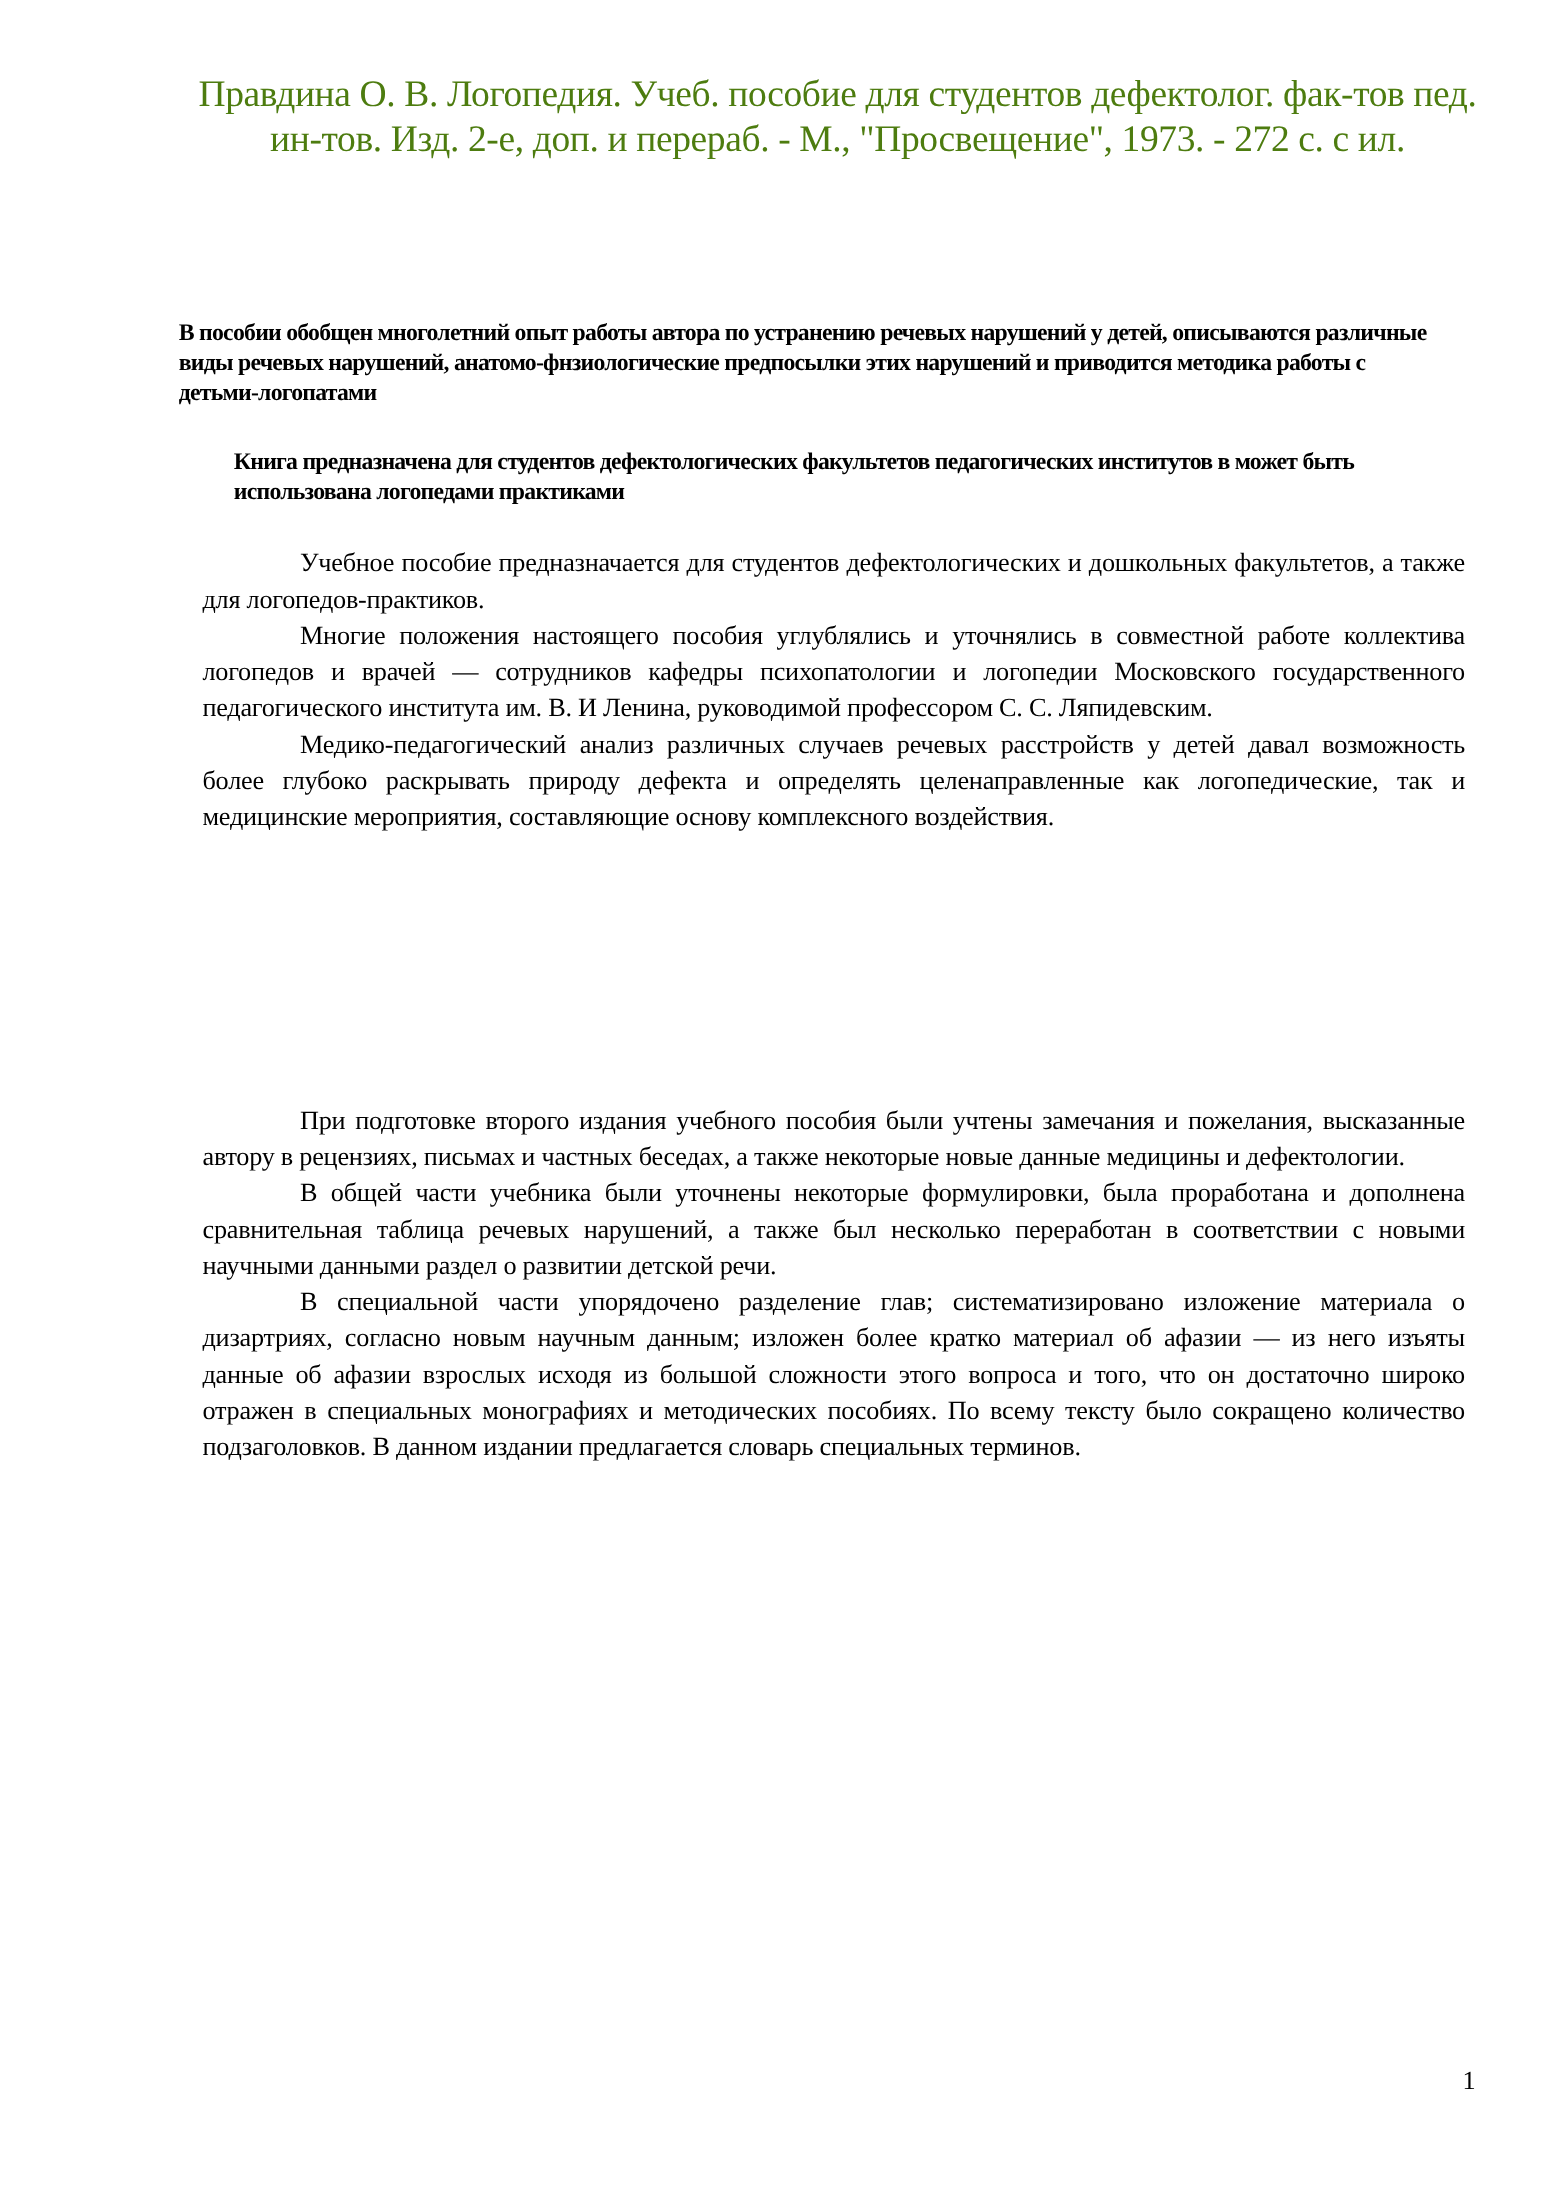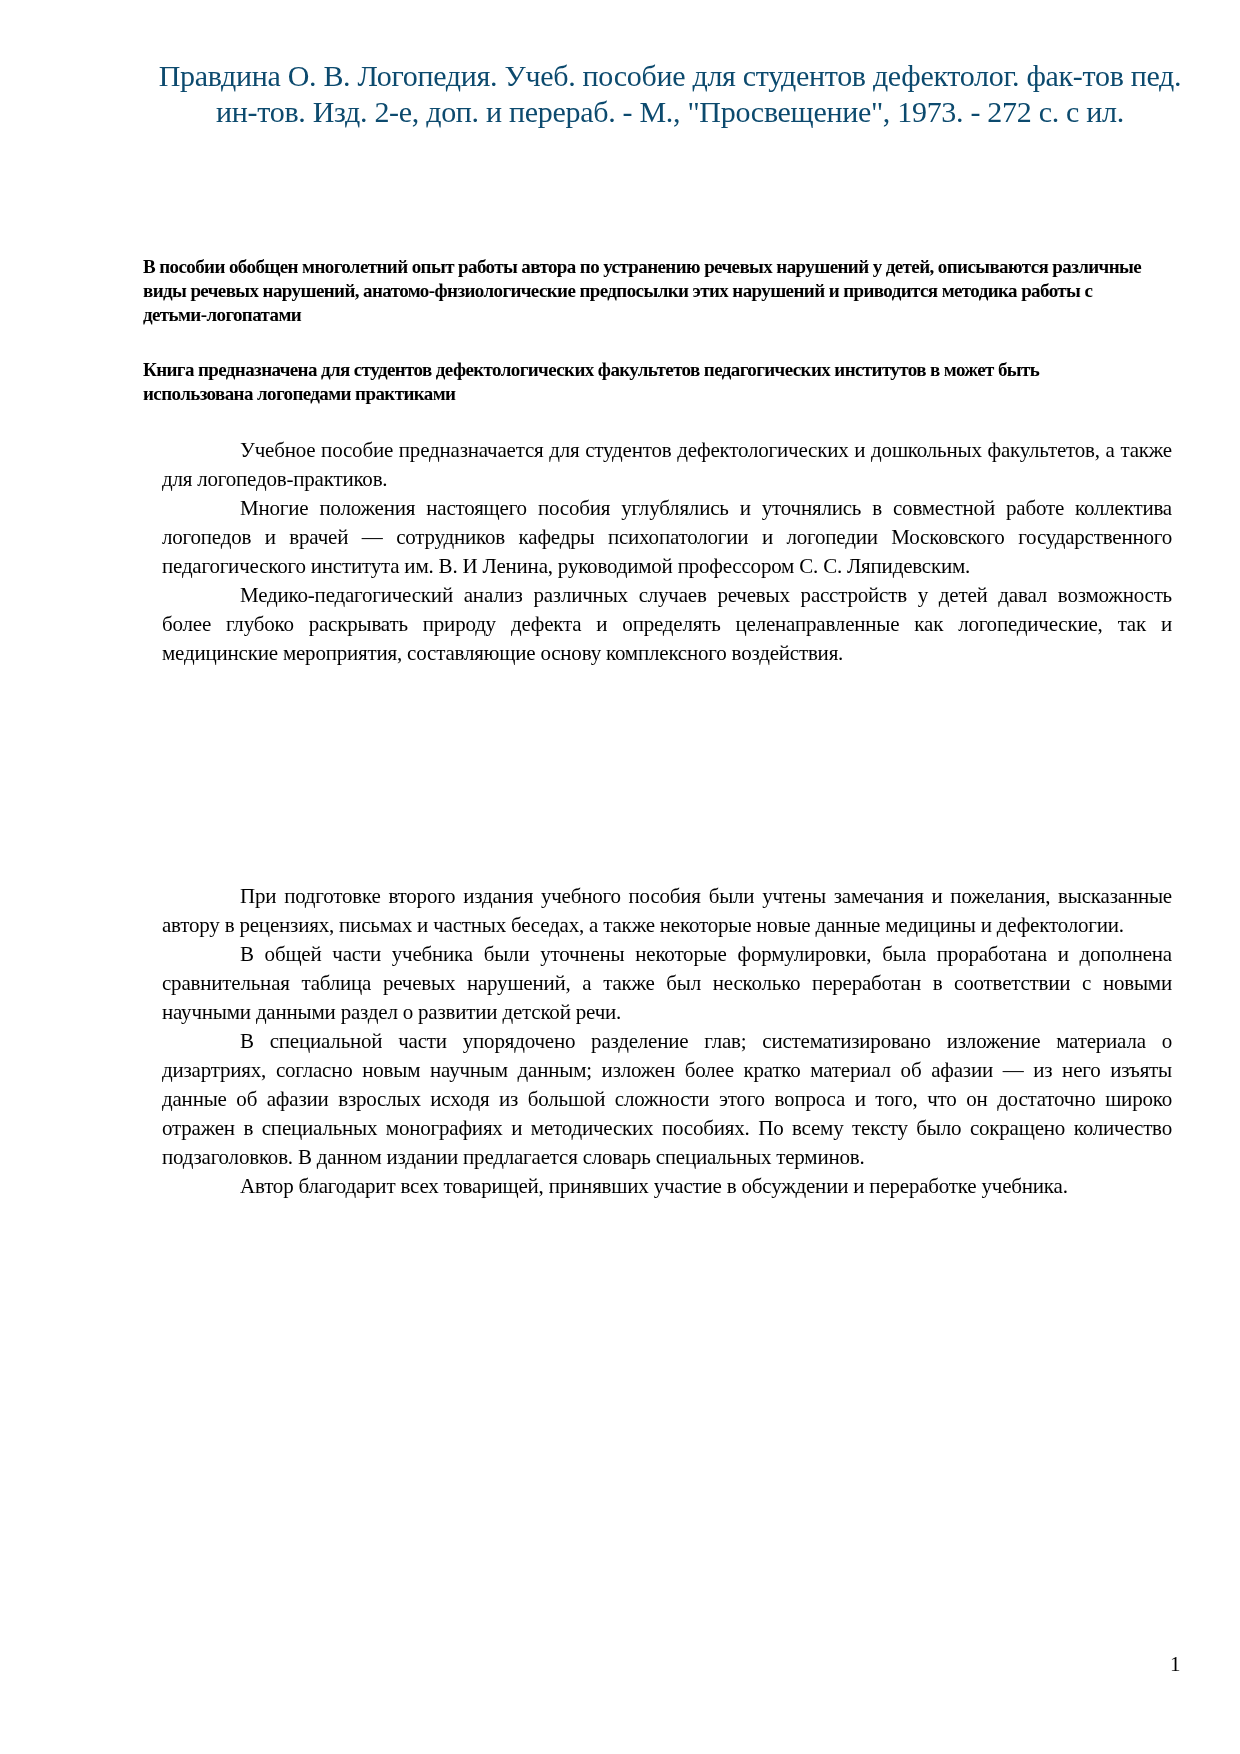--- a/index.html
+++ b/index.html
@@ -1,29 +1,29 @@
 <!DOCTYPE html>
 <html><head>
   <meta charset="utf-8">
   <style>
     html, body { margin: 0; padding: 0; background: #ffffff; }
     body { width: 1240px; height: 1754px; position: relative; overflow: hidden;
            font-family: "Liberation Serif", "DejaVu Serif", serif; color: #000; }
     .title {
       position: absolute; left: 150px; top: 58px; width: 1040px;
-      text-align: center; color: #0c4a6e; font-size: 30px; line-height: 36px;
+      text-align: center; color: #4d7c0f; font-size: 30px; line-height: 36px;
       letter-spacing: -0.3px;
     }
     .abstract {
       position: absolute; left: 143px; width: 1000px;
       font-weight: bold; font-size: 19px; line-height: 24px;
       letter-spacing: -0.6px;
     }
     .abstract.a1 { top: 255px; }
-    .abstract.a2 { top: 358px; }
+    .abstract.a2 { top: 358px; margin-left: 44px; }
     .body-text {
       position: absolute; left: 162px; width: 1010px;
       font-size: 21px; line-height: 29px; text-align: justify;
       letter-spacing: -0.2px;
     }
     .body-text p { margin: 0; text-indent: 78px; }
     .b1 { top: 436px; }
     .b2 { top: 882px; }
     .page-number {
       position: absolute; left: 1170px; top: 1652px; font-size: 21px;
@@ -40,16 +40,15 @@
 <div class="body-text b1">
   <p>Учебное пособие предназначается для студентов дефектологических и дошкольных факультетов, а также для логопедов-практиков.</p>
   <p>Многие положения настоящего пособия углублялись и уточнялись в совместной работе коллектива логопедов и врачей — сотрудников кафедры психопатологии и логопедии Московского государственного педагогического института им. В. И Ленина, руководимой профессором С. С. Ляпидевским.</p>
   <p>Медико-педагогический анализ различных случаев речевых расстройств у детей давал возможность более глубоко раскрывать природу дефекта и определять целенаправленные как логопедические, так и медицинские мероприятия, составляющие основу комплексного воздействия.</p>
 </div>
 
 <div class="body-text b2">
   <p>При подготовке второго издания учебного пособия были учтены замечания и пожелания, высказанные автору в рецензиях, письмах и частных беседах, а также некоторые новые данные медицины и дефектологии.</p>
   <p>В общей части учебника были уточнены некоторые формулировки, была проработана и дополнена сравнительная таблица речевых нарушений, а также был несколько переработан в соответствии с новыми научными данными раздел о развитии детской речи.</p>
   <p>В специальной части упорядочено разделение глав; систематизировано изложение материала о дизартриях, согласно новым научным данным; изложен более кратко материал об афазии — из него изъяты данные об афазии взрослых исходя из большой сложности этого вопроса и того, что он достаточно широко отражен в специальных монографиях и методических пособиях. По всему тексту было сокращено количество подзаголовков. В данном издании предлагается словарь специальных терминов.</p>
-  <p>Автор благодарит всех товарищей, принявших участие в обсуждении и переработке учебника.</p>
 </div>
 
 <div class="page-number">1</div>
 
 </body></html>

